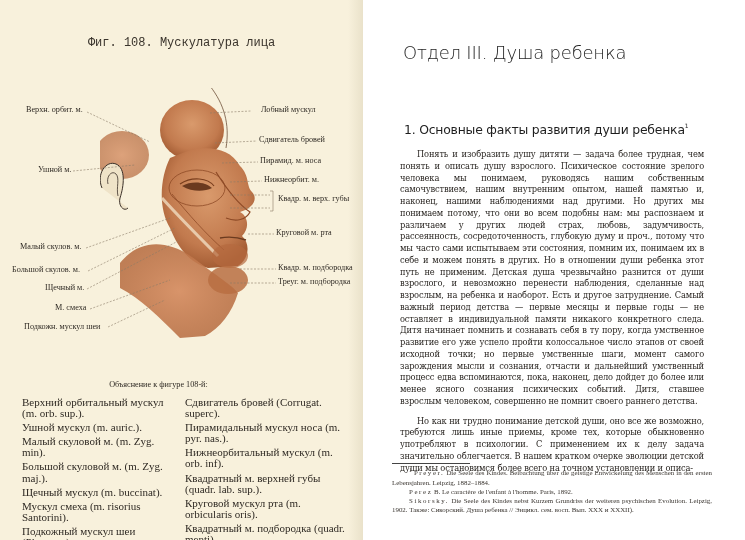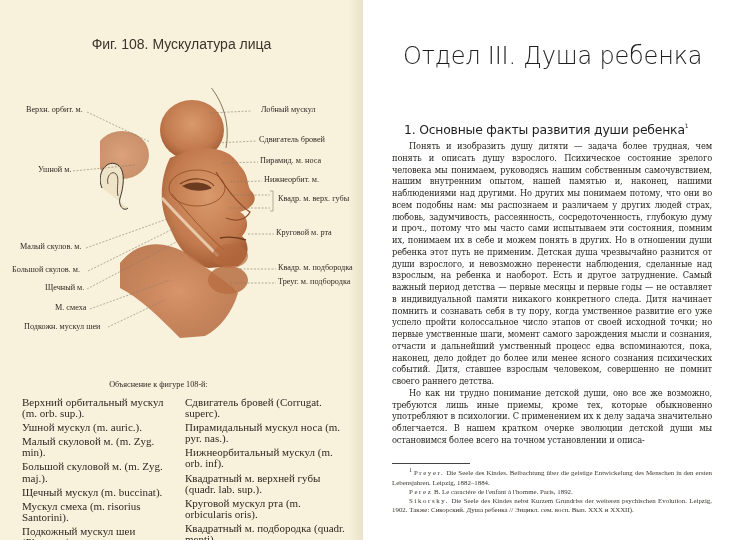--- a/index.html
+++ b/index.html
@@ -1,37 +1,37 @@
 <!DOCTYPE html>
 <html><head>
   <meta charset="utf-8">
   <style>
     html, body { margin:0; padding:0; }
     body { width:745px; height:540px; position:relative; overflow:hidden; background:#ffffff; font-family:"DejaVu Serif", serif; color:#2a2622; }
     .page-left { position:absolute; left:0; top:0; width:363px; height:540px; background:#f8f1dc; }
     .gutter-shadow { position:absolute; left:348px; top:0; width:15px; height:540px; background:linear-gradient(to right, rgba(248,241,220,0), rgba(232,224,200,0.9)); }
     .page-right { position:absolute; left:363px; top:0; width:382px; height:540px; background:#ffffff; }
 
-    .fig-title { position:absolute; left:0; width:363px; top:36px; text-align:center; font-family:Liberation Sans, sans-serif; font-size:14px; color:#3a342c; }
+    .fig-title { position:absolute; left:0; width:363px; top:36px; text-align:center; font-family:Liberation Mono, monospace; font-size:12px; color:#3a342c; }
     .illustration { position:absolute; left:100px; top:88px; width:200px; height:250px; }
     .label { position:absolute; font-family:"Liberation Serif", serif; font-size:8.2px; color:#2f2a24; white-space:nowrap; }
     .label.r { text-align:left; }
     .label.l { text-align:right; }
 
     .legend-title { position:absolute; left:0; width:317px; top:380px; text-align:center; font-family:"Liberation Serif", serif; font-size:8.2px; color:#2f2a24; }
     .legend-col { position:absolute; top:397px; width:150px; font-family:"Liberation Serif", serif; font-size:11px; line-height:11.1px; color:#2f2a24; }
     .legend-col .item { margin-bottom:3px; }
     .legend-left { left:22px; }
     .legend-right { left:185px; width:160px; }
 
-    .part-title { position:absolute; left:403px; top:42px; font-family:"DejaVu Sans", sans-serif; font-weight:300; font-size:24px; color:#1e1e1e; letter-spacing:-0.2px; }
+    .part-title { position:absolute; left:403px; top:42px; font-family:"DejaVu Sans", sans-serif; font-weight:300; font-size:18px; color:#1e1e1e; letter-spacing:-0.2px; }
     .section-title { position:absolute; left:404px; top:122px; font-family:"DejaVu Sans", sans-serif; font-size:12.4px; color:#1e1e1e; letter-spacing:-0.2px; }
     .section-title sup { font-size:6px; vertical-align:top; }
     .body-text { position:absolute; left:392px; top:141px; width:320px; font-family:"DejaVu Serif", serif; font-size:8.3px; line-height:11.75px; color:#2a2622; text-align:justify; hyphens:auto; letter-spacing:-0.15px; }
-    .body-text p { margin:0; text-indent:17px; }
+    .body-text p { margin:8px; text-indent:17px; }
     .fn-rule { position:absolute; left:392px; top:463px; width:78px; border-top:1px solid #444; }
     .footnotes { position:absolute; left:392px; top:466px; width:320px; font-family:"Liberation Serif", serif; font-size:6.9px; line-height:9.3px; color:#3a3530; text-align:justify; }
     .footnotes p { margin:0; text-indent:17px; }
     .sp { letter-spacing:1.6px; }
   </style>
 </head>
 <body>
 
 <div class="page-left"></div>
 <div class="gutter-shadow"></div>

